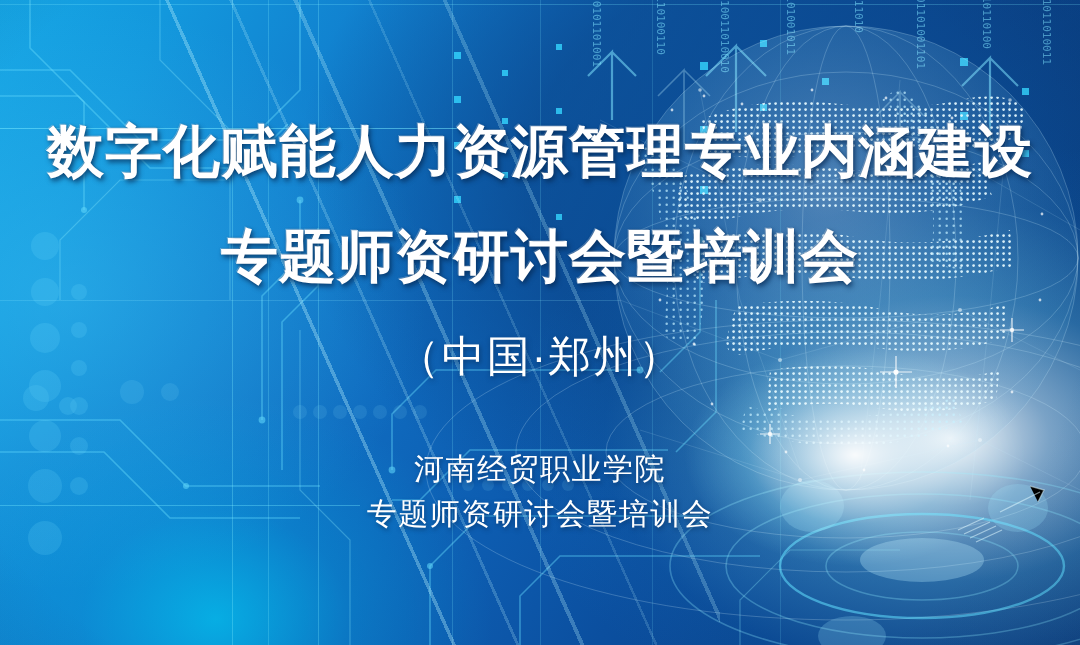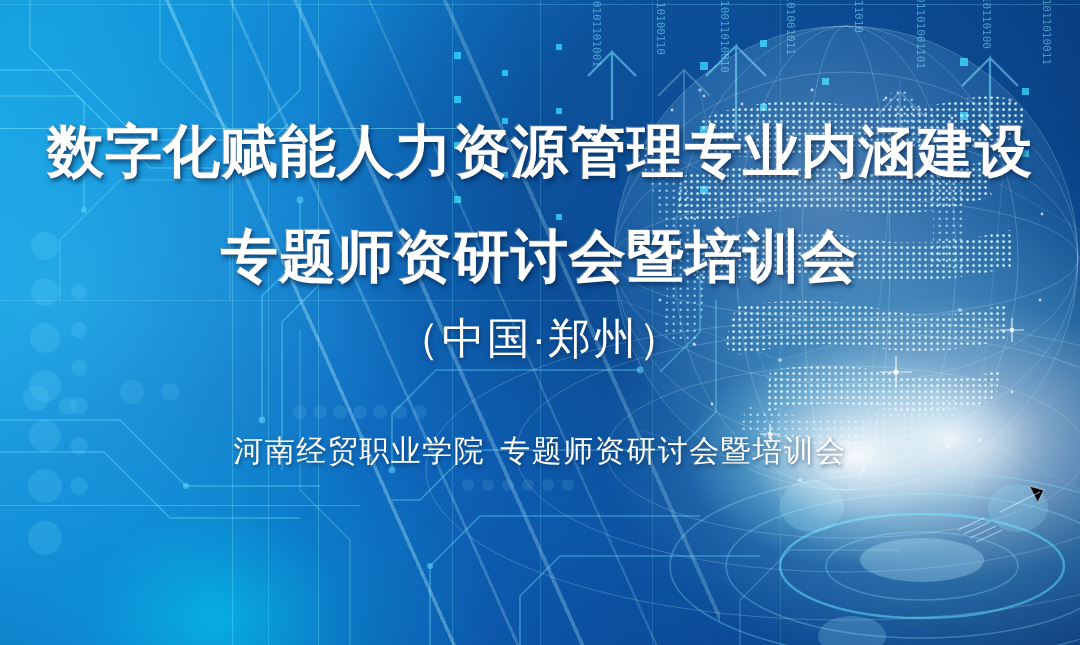--- a/index.html
+++ b/index.html
@@ -105,26 +105,26 @@
   }
   #title1{margin-top:123px;}
   #title2{margin-top:48px;}
   .subtitle{
     color:#ffffff;
     font-weight:400;
     font-size:43px;
     line-height:1;
     letter-spacing:2px;
     white-space:nowrap;
-    margin-top:32px;
+    margin-top:50px;
     text-shadow:1px 2px 5px rgba(6,40,82,.62);
   }
   .orgs{
     margin-top:76px;
-    display:flex;flex-direction:row;align-items:center;gap:15px;
+    display:flex;flex-direction:column;align-items:center;gap:15px;
   }
   .org-line{
     color:#ffffff;
     font-weight:500;
     font-size:30px;
     line-height:1;
     letter-spacing:1.5px;
     white-space:nowrap;
     text-shadow:1px 2px 4px rgba(6,40,82,.60);
   }

